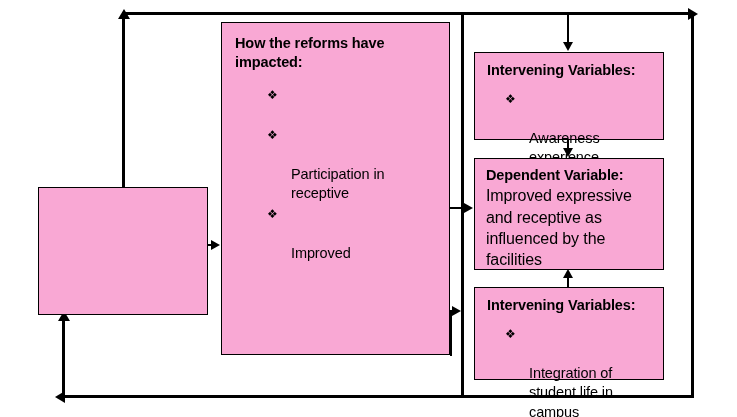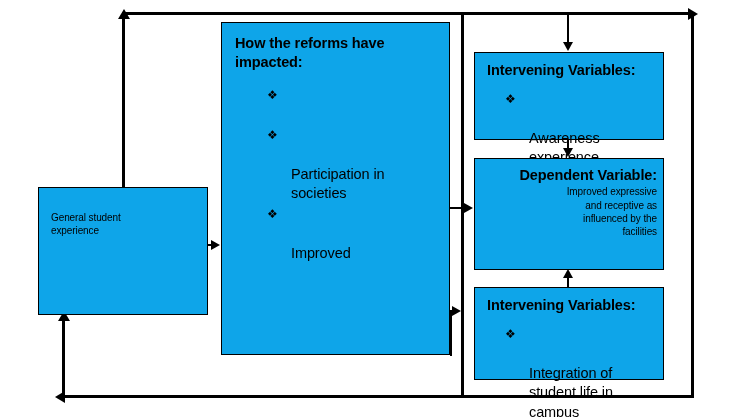--- a/index.html
+++ b/index.html
@@ -16,35 +16,35 @@
     position: relative;
     width: 737px;
     height: 417px;
     background: #ffffff;
     overflow: hidden;
   }
   .box {
     position: absolute;
     box-sizing: border-box;
     border: 1.5px solid #000000;
-    background: #0ea5e9;
+    background: #f9a8d4;
     z-index: 5;
   }
   .box-inner {
     padding: 8px 10px 6px 12px;
   }
   .box-title {
     font-weight: bold;
     font-size: 14.5px;
     line-height: 1.32;
     letter-spacing: -0.1px;
     white-space: pre-line;
   }
   .box-body {
-    font-size: 10px;
+    font-size: 16px;
     line-height: 1.34;
     letter-spacing: -0.1px;
     white-space: pre-line;
   }
   .spacer-line {
     height: 14px;
   }
   ul.bullets {
     list-style: none;
     margin: 0;
@@ -73,21 +73,21 @@
 
   
   #box-reforms { left: 221px; top: 22px; width: 229px; height: 333px; }
   #box-reforms .box-inner { padding: 11px 10px 6px 13px; }
   #box-reforms ul.bullets { margin-top: 14px; margin-left: 32px; }
 
   
   #box-intervening-top { left: 474px; top: 52px; width: 190px; height: 88px; }
   #box-intervening-top ul.bullets { margin-top: 10px; margin-left: 18px; }
   #box-dependent { left: 474px; top: 158px; width: 190px; height: 112px; }
-  #box-dependent .box-inner { padding: 7px 6px 4px 11px; text-align: right; }
+  #box-dependent .box-inner { padding: 7px 6px 4px 11px; }
   #box-intervening-bottom { left: 474px; top: 287px; width: 190px; height: 93px; }
   #box-intervening-bottom ul.bullets { margin-top: 10px; margin-left: 18px; }
 
   
   .hline, .vline {
     position: absolute;
     background: #000000;
     z-index: 2;
   }
   .hline { height: 3px; }
@@ -177,37 +177,35 @@
 
   <div class="vline thin" style="left:567px; top:140px; height:10px;"></div>
   <div class="arrow sm down" style="left:563px; top:148px;"></div>
 
   <div class="vline thin" style="left:567px; top:277px; height:10px;"></div>
   <div class="arrow sm up" style="left:563px; top:269px;"></div>
 
   <div class="box" id="box-independent">
     <div class="box-inner">
       <div class="spacer-line"></div>
-      <div class="box-body">General student
-experience</div>
     </div>
   </div>
 
   <div class="box" id="box-reforms">
     <div class="box-inner">
       <div class="box-title">How the reforms have
 impacted:</div>
       <ul class="bullets">
         <li>
           <span class="bullet-glyph">❖</span>
         </li>
         <li>
           <span class="bullet-glyph">❖</span>
           <span> Participation in
-societies</span>
+receptive</span>
         </li>
         <li>
           <span class="bullet-glyph">❖</span>
           <span>Improved</span>
         </li>
       </ul>
     </div>
   </div>
 
   <div class="box" id="box-intervening-top">

